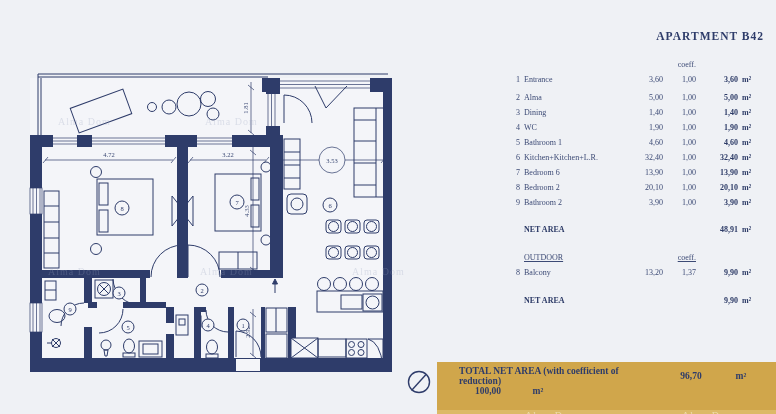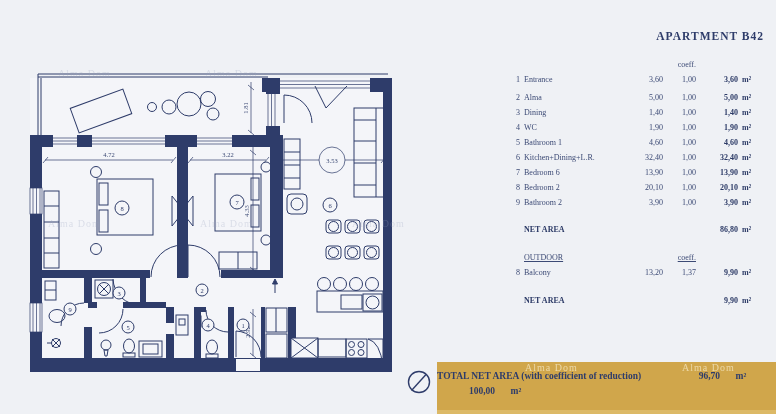--- a/index.html
+++ b/index.html
@@ -20,25 +20,25 @@
   .hdr{height:13px;margin-top:14px;}
   .sp1{margin-bottom:3px;}
   .netrow{margin-top:12px;font-weight:bold;color:#2c3a66;}
   .outrow{margin-top:13px;text-decoration:underline;}
   .net2{margin-top:13px;font-weight:bold;color:#2c3a66;}
   
   .banner{position:absolute;left:437px;top:362px;width:339px;height:42px;
           background:#d0a64b;border-bottom:6px solid #dcb967;
           padding-top:6px;box-sizing:content-box;}
   .brow{display:flex;align-items:center;height:15px;font-size:9.5px;font-weight:bold;
-        color:#2e3c6a;padding-right:14px;}
+        color:#2e3c6a;padding-left:22px;padding-right:14px;}
   .bl{flex:1;}
-  .bv{width:58px;text-align:right;}
+  .bv{width:58px;text-align:center;}
   .bu{width:42px;text-align:center;}
-  .wm{position:absolute;font-size:10px;letter-spacing:1px;pointer-events:none;}
+  .wm{position:absolute;font-size:10px;letter-spacing:1px;pointer-events:none;margin-top:48px;}
   .wm-plan{color:#98a2bd;opacity:.28;}
   .wm-gold{color:#f3e4bb;opacity:.8;}
 </style>
 </head>
 <body>
 
 <div class="page">
 
   <svg width="450" height="414" viewBox="0 0 450 414" style="position:absolute;left:0;top:0;">
     <defs>
@@ -341,21 +341,21 @@
     <div class="trow">
       <span class="col-num">5</span>
       <span class="col-name">Bathroom 1</span>
       <span class="col-a">4,60</span>
       <span class="col-c">1,00</span>
       <span class="col-n">4,60</span>
       <span class="col-u">m²</span>
     </div>
     <div class="trow">
       <span class="col-num">6</span>
-      <span class="col-name">Kitchen+Dining+L.R.</span>
+      <span class="col-name">Kitchen+Kitchen+L.R.</span>
       <span class="col-a">32,40</span>
       <span class="col-c">1,00</span>
       <span class="col-n">32,40</span>
       <span class="col-u">m²</span>
     </div>
     <div class="trow">
       <span class="col-num">7</span>
       <span class="col-name">Bedroom 6</span>
       <span class="col-a">13,90</span>
       <span class="col-c">1,00</span>
@@ -377,21 +377,21 @@
       <span class="col-c">1,00</span>
       <span class="col-n">3,90</span>
       <span class="col-u">m²</span>
     </div>
 
     <div class="trow netrow">
       <span class="col-num"></span>
       <span class="col-name">NET AREA</span>
       <span class="col-a"></span>
         <span class="col-c"></span>
-      <span class="col-n">86,80</span>
+      <span class="col-n">48,91</span>
       <span class="col-u">m²</span>
     </div>
 
     <div class="trow outrow">
       <span class="col-num"></span>
       <span class="col-name">OUTDOOR</span>
       <span class="col-a"></span>
       <span class="col-c">coeff.</span>
       <span class="col-n"></span>
         <span class="col-u"></span>

